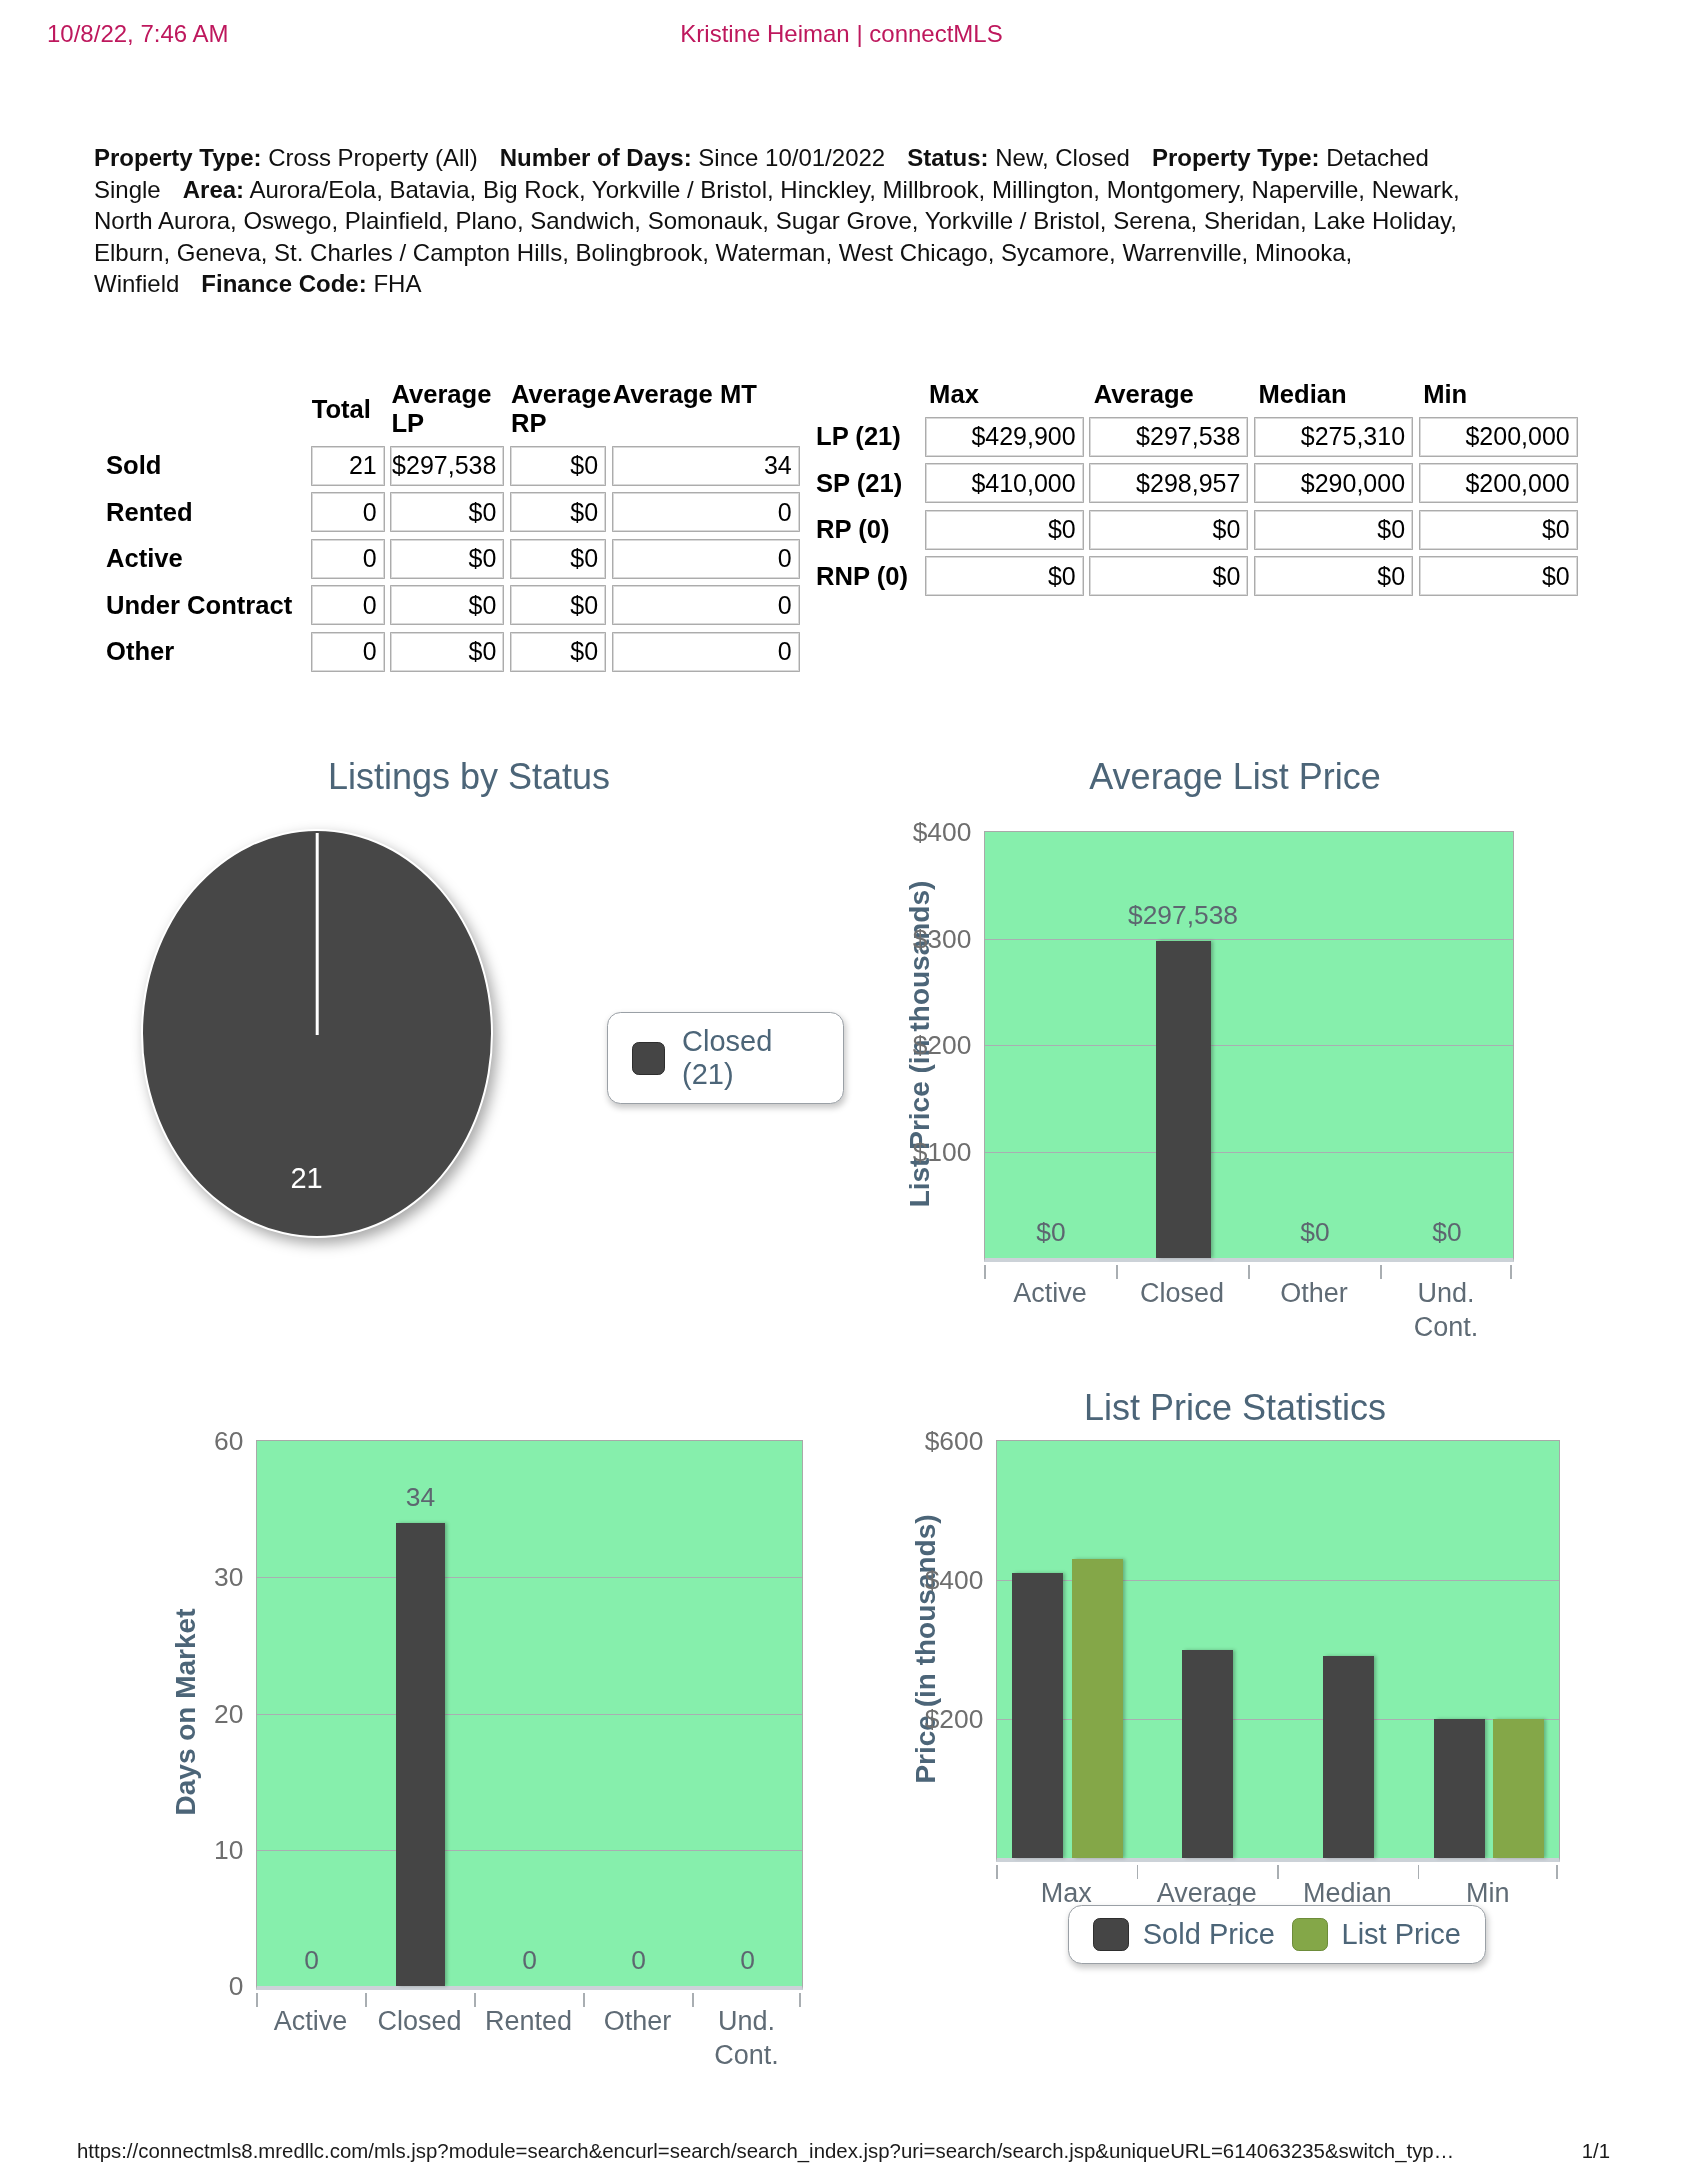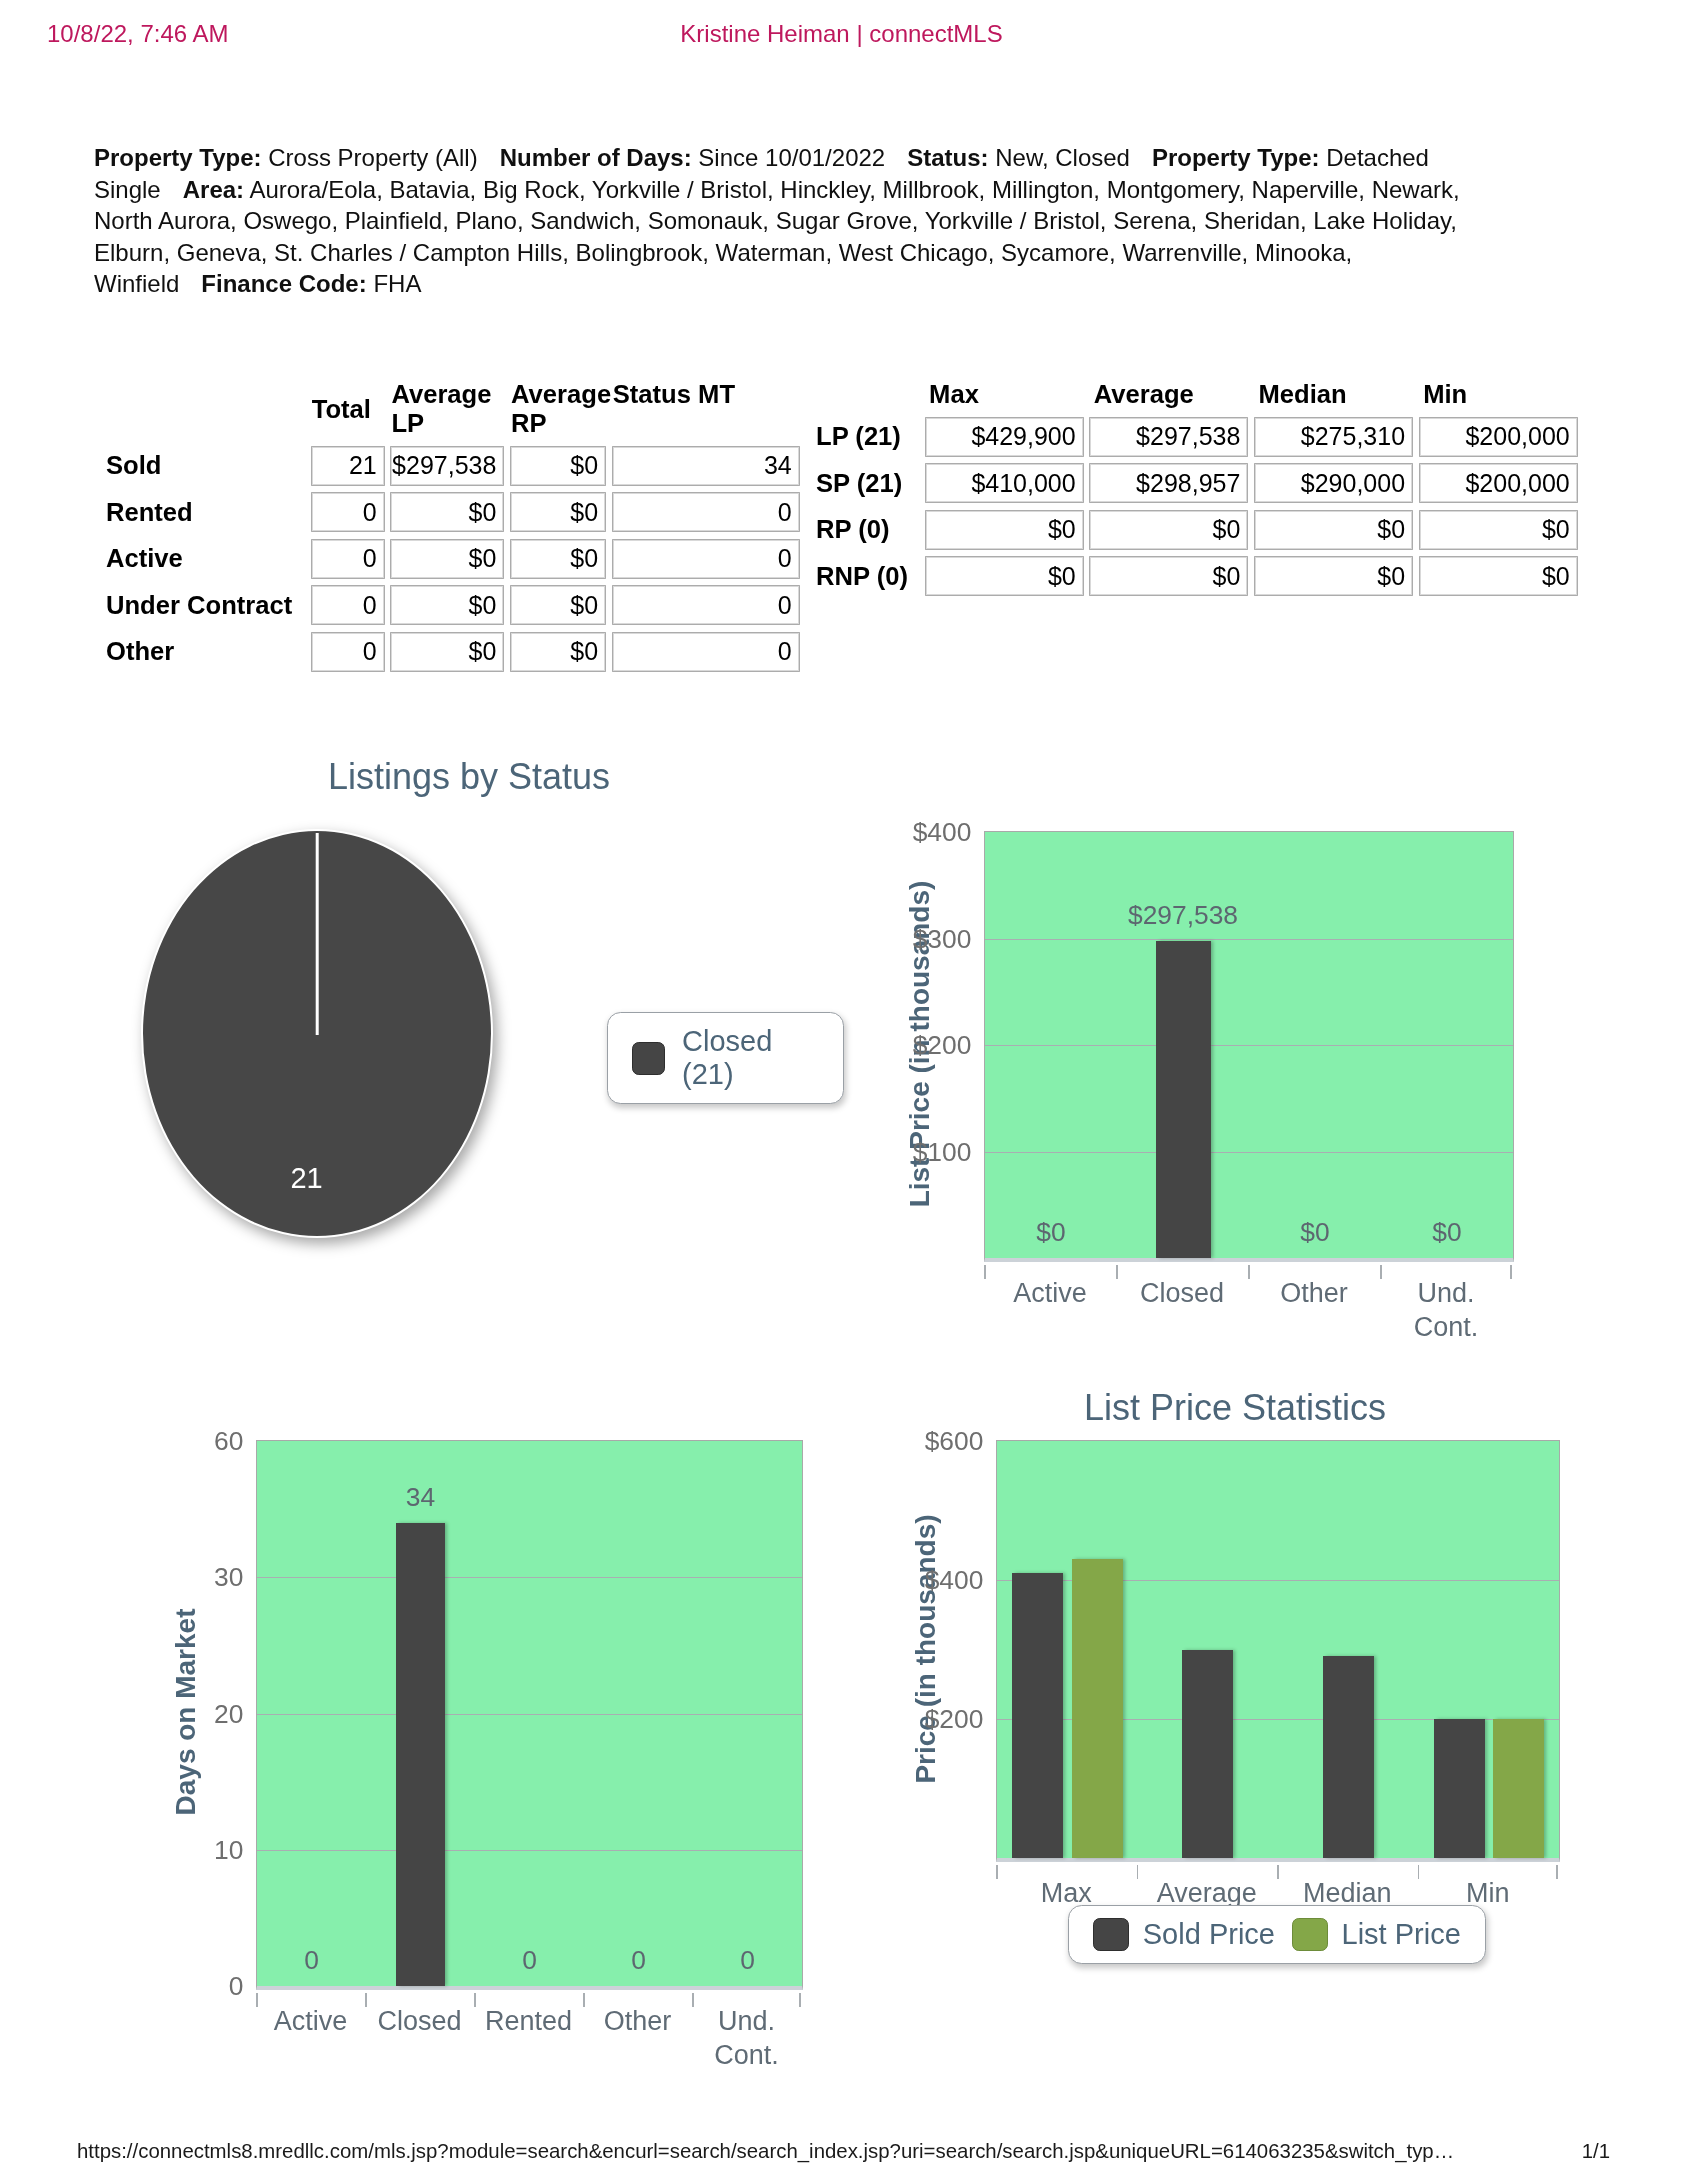--- a/index.html
+++ b/index.html
@@ -80,21 +80,21 @@
   <span class="ph-center">Kristine Heiman | connectMLS</span>
 </div>
 
 <p class="criteria"><span class="crit"><b>Property Type:</b> <span>Cross Property (All)</span></span><span class="crit"><b>Number of Days:</b> <span>Since 10/01/2022</span></span><span class="crit"><b>Status:</b> <span>New, Closed</span></span><span class="crit"><b>Property Type:</b> <span>Detached Single</span></span><span class="crit"><b>Area:</b> <span>Aurora/Eola, Batavia, Big Rock, Yorkville / Bristol, Hinckley, Millbrook, Millington, Montgomery, Naperville, Newark, North Aurora, Oswego, Plainfield, Plano, Sandwich, Somonauk, Sugar Grove, Yorkville / Bristol, Serena, Sheridan, Lake Holiday, Elburn, Geneva, St. Charles / Campton Hills, Bolingbrook, Waterman, West Chicago, Sycamore, Warrenville, Minooka, Winfield</span></span><span class="crit"><b>Finance Code:</b> <span>FHA</span></span></p>
 
 <div class="tbl status-table">
   <div></div>
   <div class="colhead head-total">Total</div>
   <div class="colhead">Average LP</div>
   <div class="colhead">Average RP</div>
-  <div class="colhead head-mt">Status MT</div>
+  <div class="colhead head-mt">Average MT</div>
 
   <div class="rowlabel">Sold</div>
   <div class="vbox">
       <span>21</span>
     </div>
   <div class="vbox">
       <span>$297,538</span>
     </div>
   <div class="vbox">
       <span>$0</span>
@@ -230,20 +230,21 @@
     <div class="pie-divider"></div>
     <div class="pie-num">21</div>
   </div>
   <div class="legend pie-legend">
     <span class="swatch sw-dark"></span>
     <span>Closed (21)</span>
   </div>
 </div>
 
 <div class="chart" style="left:860px;top:756px;height:596px;">
+  <div class="chart-title">Average List Price</div>
   <div class="ylab-wrap" style="left:60px;top:288px;">List Price (in thousands)</div>
   <div class="plot" style="left:124px;top:75px;width:528px;height:426px;">
     <span class="ytick" style="top:0%">$400</span>
     <span class="ytick" style="top:25%">$300</span>
     <span class="ytick" style="top:50%">$200</span>
     <span class="ytick" style="top:75%">$100</span>
     <div class="grid" style="top:25%"></div>
     <div class="grid" style="top:50%"></div>
     <div class="grid" style="top:75%"></div>
     <div class="bars">

